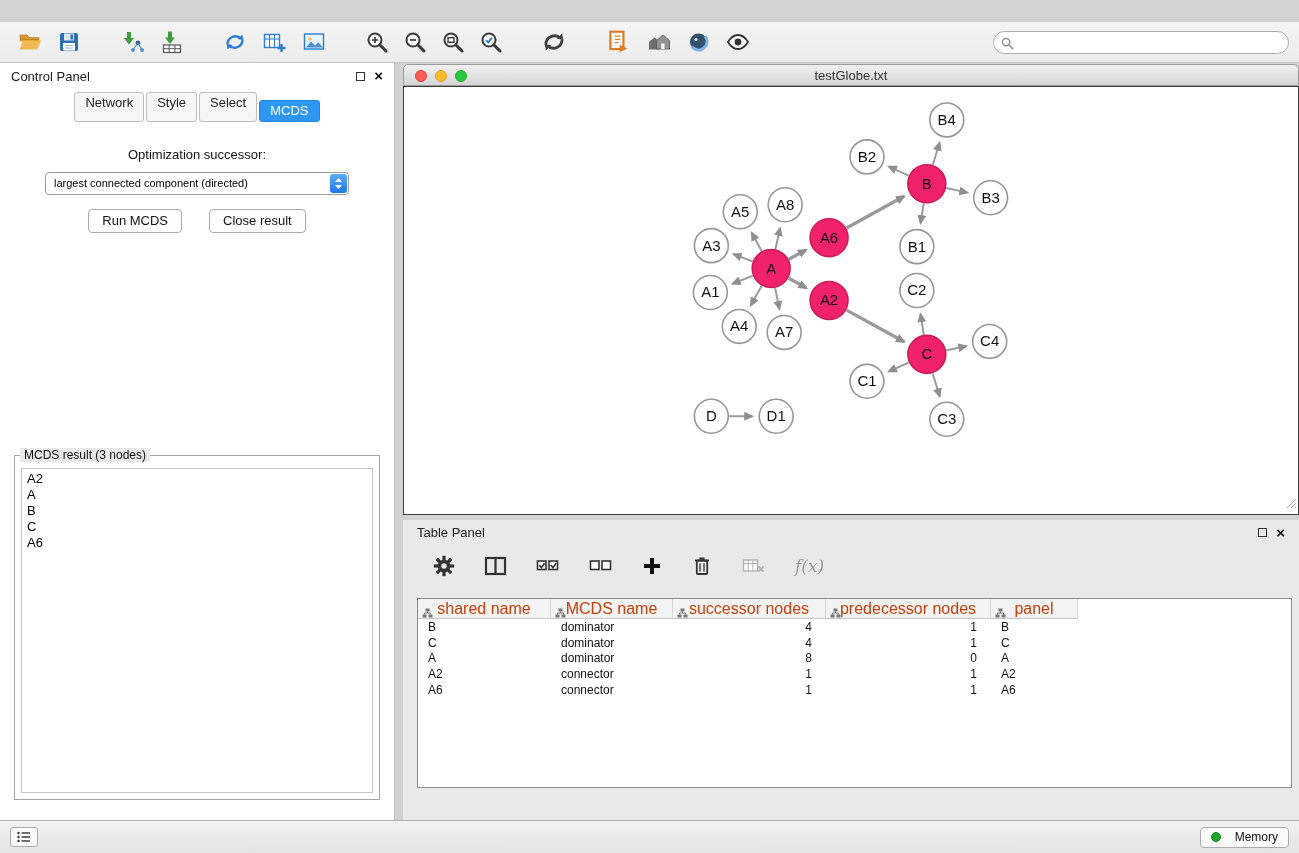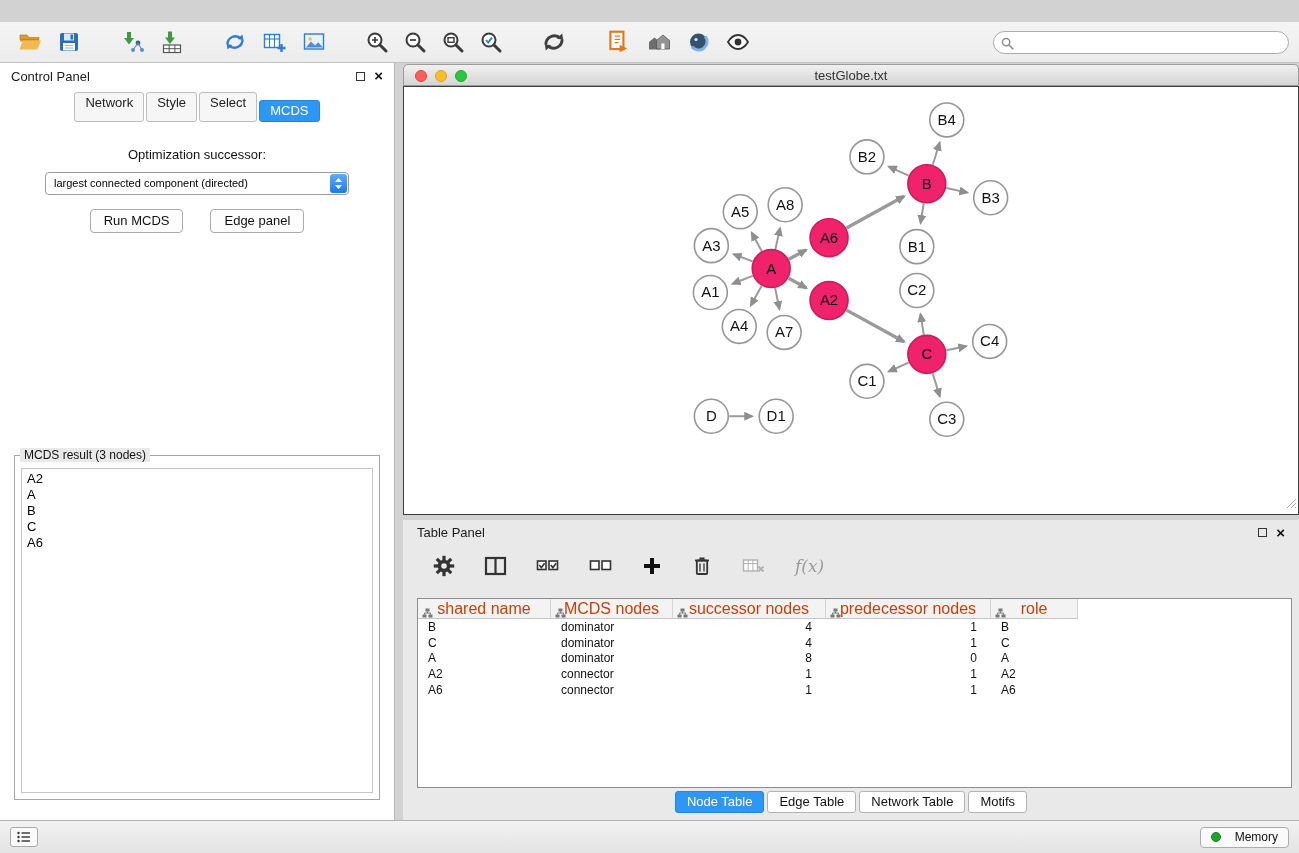--- a/index.html
+++ b/index.html
@@ -261,21 +261,21 @@
       <span>largest connected component (directed)</span>
       <span class="dd-arrows">
         <svg width="9" height="13" viewBox="0 0 9 13">
             <path d="M4.5 1L8 5H1z" fill="#fff"></path>
             <path d="M4.5 12L1 8h7z" fill="#fff"></path>
           </svg>
       </span>
     </div>
     <div class="btn-row">
       <button class="mbtn">Run MCDS</button>
-      <button class="mbtn">Edge panel</button>
+      <button class="mbtn">Close result</button>
     </div>
     <div class="groupbox">
       <span class="groupbox-label">MCDS result (3 nodes)</span>
       <div class="result-list">
           <div>A2</div>
           <div>A</div>
           <div>B</div>
           <div>C</div>
           <div>A6</div>
         </div>
@@ -488,21 +488,21 @@
               </svg></span>
             <span>shared name</span>
           </div>
           <div class="tp-head-cell" style="width: 122px;">
             <span class="hicon"><svg width="11" height="10" viewBox="0 0 11 10">
                 <rect x="3.5" y="0.5" width="4" height="3" fill="#777"></rect>
                 <rect x="0.5" y="6.5" width="4" height="3" fill="#777"></rect>
                 <rect x="6.5" y="6.5" width="4" height="3" fill="#777"></rect>
                 <path d="M5.5 3.5v1.5M2.5 6.5V5h6v1.5" stroke="#777" fill="none"></path>
               </svg></span>
-            <span>MCDS nodes</span>
+            <span>MCDS name</span>
           </div>
           <div class="tp-head-cell" style="width: 153px;">
             <span class="hicon"><svg width="11" height="10" viewBox="0 0 11 10">
                 <rect x="3.5" y="0.5" width="4" height="3" fill="#777"></rect>
                 <rect x="0.5" y="6.5" width="4" height="3" fill="#777"></rect>
                 <rect x="6.5" y="6.5" width="4" height="3" fill="#777"></rect>
                 <path d="M5.5 3.5v1.5M2.5 6.5V5h6v1.5" stroke="#777" fill="none"></path>
               </svg></span>
             <span>successor nodes</span>
           </div>
@@ -515,21 +515,21 @@
               </svg></span>
             <span>predecessor nodes</span>
           </div>
           <div class="tp-head-cell" style="width: 87px;">
             <span class="hicon"><svg width="11" height="10" viewBox="0 0 11 10">
                 <rect x="3.5" y="0.5" width="4" height="3" fill="#777"></rect>
                 <rect x="0.5" y="6.5" width="4" height="3" fill="#777"></rect>
                 <rect x="6.5" y="6.5" width="4" height="3" fill="#777"></rect>
                 <path d="M5.5 3.5v1.5M2.5 6.5V5h6v1.5" stroke="#777" fill="none"></path>
               </svg></span>
-            <span>role</span>
+            <span>panel</span>
           </div>
           <div class="tp-head-fill"></div>
         </div>
       <div>
           <div class="tp-row">
             <div class="tp-cell" style="width: 133px; text-align: left; padding: 0px 0px 0px 10px;">B</div>
             <div class="tp-cell" style="width: 122px; text-align: left; padding: 0px 0px 0px 10px;">dominator</div>
             <div class="tp-cell" style="width: 153px; text-align: right; padding: 0px 14px 0px 0px;">4</div>
             <div class="tp-cell" style="width: 165px; text-align: right; padding: 0px 14px 0px 0px;">1</div>
             <div class="tp-cell" style="width: 87px; text-align: left; padding: 0px 0px 0px 10px;">B</div>
@@ -558,26 +558,20 @@
           <div class="tp-row">
             <div class="tp-cell" style="width: 133px; text-align: left; padding: 0px 0px 0px 10px;">A6</div>
             <div class="tp-cell" style="width: 122px; text-align: left; padding: 0px 0px 0px 10px;">connector</div>
             <div class="tp-cell" style="width: 153px; text-align: right; padding: 0px 14px 0px 0px;">1</div>
             <div class="tp-cell" style="width: 165px; text-align: right; padding: 0px 14px 0px 0px;">1</div>
             <div class="tp-cell" style="width: 87px; text-align: left; padding: 0px 0px 0px 10px;">A6</div>
           </div>
         </div>
     </div>
 
-    <div class="bottom-tabs">
-        <div class="btab active">Node Table</div>
-        <div class="btab">Edge Table</div>
-        <div class="btab">Network Table</div>
-        <div class="btab">Motifs</div>
-      </div>
   </div>
 
   <div class="statusbar">
     <span class="status-left-btn">
       <svg width="16" height="14" viewBox="0 0 16 14">
           <g stroke="#333" stroke-width="1.4">
             <line x1="5.5" y1="3" x2="14" y2="3"></line>
             <line x1="5.5" y1="7" x2="14" y2="7"></line>
             <line x1="5.5" y1="11" x2="14" y2="11"></line>
           </g>

